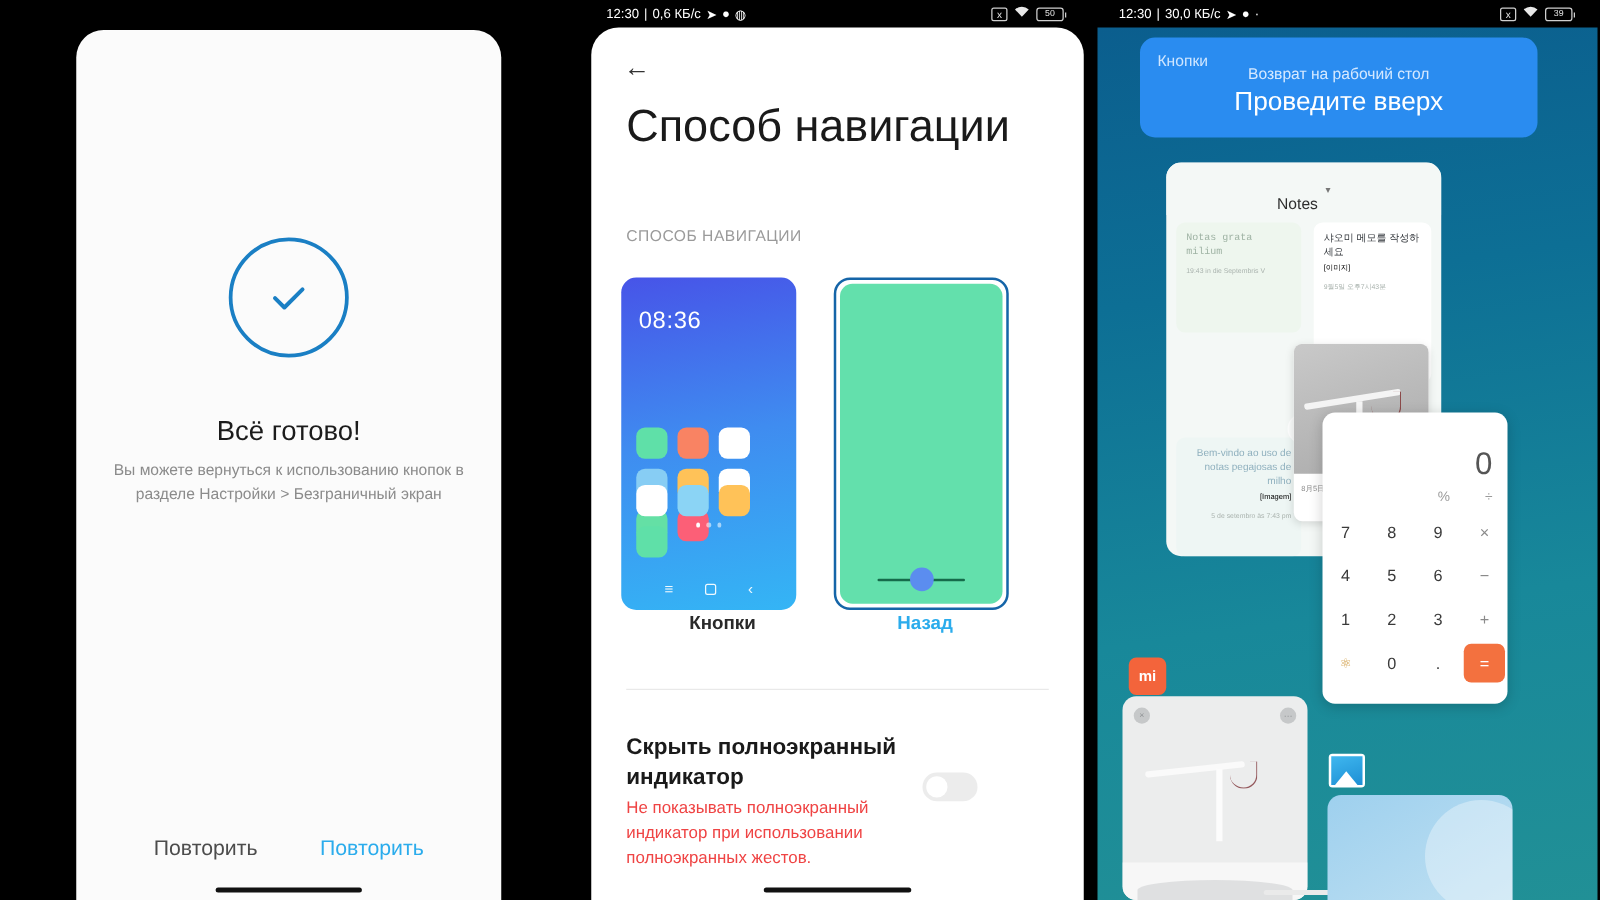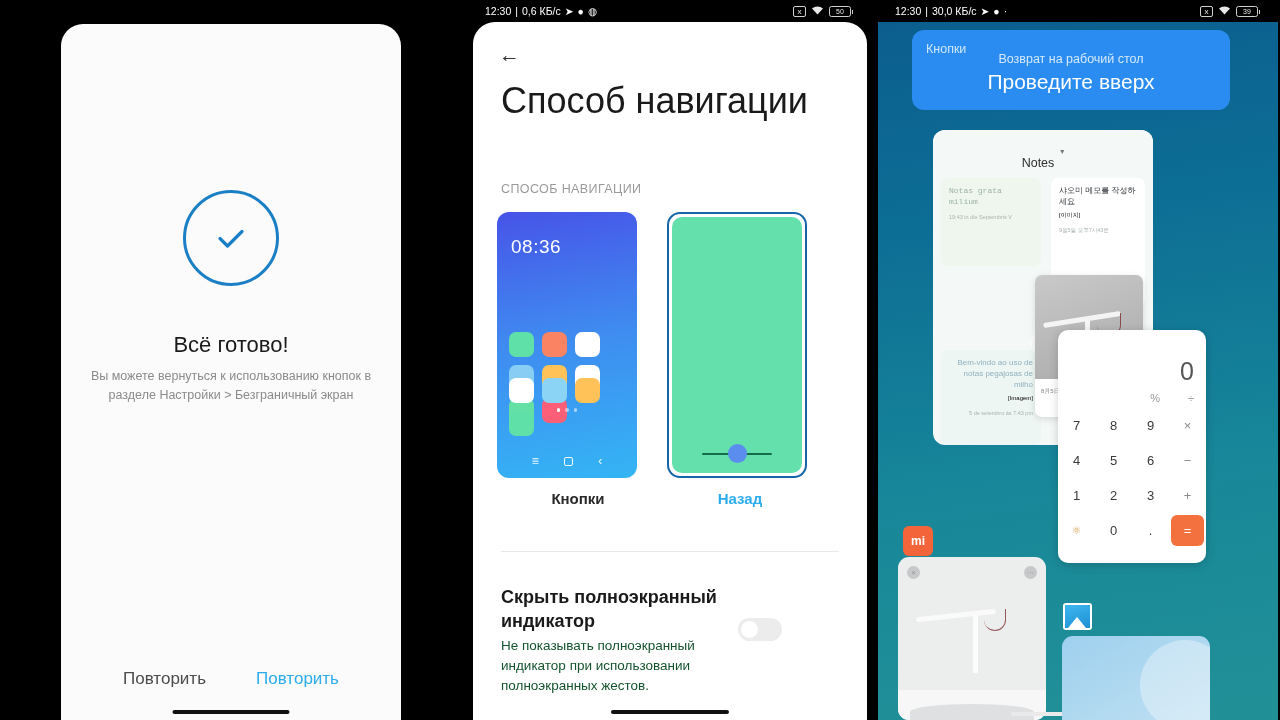--- a/index.html
+++ b/index.html
@@ -62,21 +62,21 @@
     background:#fff; border-radius:22px 22px 0 0; overflow:hidden;
   }
   .p2-back { position:absolute; left:26px; top:22px; font-size:21px; color:#333; cursor:pointer; line-height:1; }
   .p2-title {
     position:absolute; left:28px; top:56px; width:330px;
     font-size:36px; line-height:46px; color:#1a1a1a; font-weight:400;
   }
   .p2-section {
     position:absolute; left:28px; top:160px; font-size:12.5px; color:#9a9a9a; letter-spacing:0.4px;
   }
-  .previews { position:absolute; left:24px; top:190px; display:flex; gap:30px; }
+  .previews { position:absolute; left:24px; top:200px; display:flex; gap:30px; }
   .prev-slot { width:140px; }
   .prev-phone-a {
     width:140px; height:266px; border-radius:12px; overflow:hidden; position:relative;
     background:linear-gradient(170deg,#4754e8 0%,#3f8cf0 48%,#34b5f5 100%);
   }
   .prev-clock { position:absolute; left:14px; top:24px; color:#fff; font-size:19px; letter-spacing:0.5px; }
   .icon-grid { position:absolute; left:12px; top:120px; width:116px; display:flex; flex-wrap:wrap; gap:8px 8px; }
   .app-ic { width:25px; height:25px; border-radius:7px; }
   .dots { position:absolute; left:0; top:196px; width:140px; display:flex; justify-content:center; gap:5px; }
   .dot { width:3.5px; height:3.5px; border-radius:50%; background:rgba(255,255,255,.55); }
@@ -100,21 +100,21 @@
   .prev-labels { position:absolute; left:24px; top:468px; width:348px; display:flex; }
   .prev-label { width:162px; text-align:center; font-size:15px; color:#2a2a2a; cursor:pointer;font-weight:bold; }
   .prev-label.sel { color:#2bacec; }
   .p2-divider { position:absolute; left:28px; top:529px; width:338px; height:1px; background:#e9e9e9; }
   .setting-title {
     position:absolute; left:28px; top:563px; width:260px;
     font-size:18px; line-height:24px; color:#1a1a1a; font-weight:700;
   }
   .setting-desc {
     position:absolute; left:28px; top:614px; width:230px;
-    font-size:13.5px; line-height:20px; color:#14532d;
+    font-size:13.5px; line-height:20px; color:#ef4444;
   }
   .toggle {
     position:absolute; left:738px; top:618px; width:44px; height:23px;
     border-radius:12px; background:#ececec; cursor:pointer;
   }
   .toggle .knob { position:absolute; left:3px; top:3px; width:17px; height:17px; border-radius:50%; background:#fff; }
   .p2-homebar {
     position:absolute; left:50%; transform:translateX(-50%); bottom:6px;
     width:118px; height:4px; background:#111; border-radius:3px;
   }

